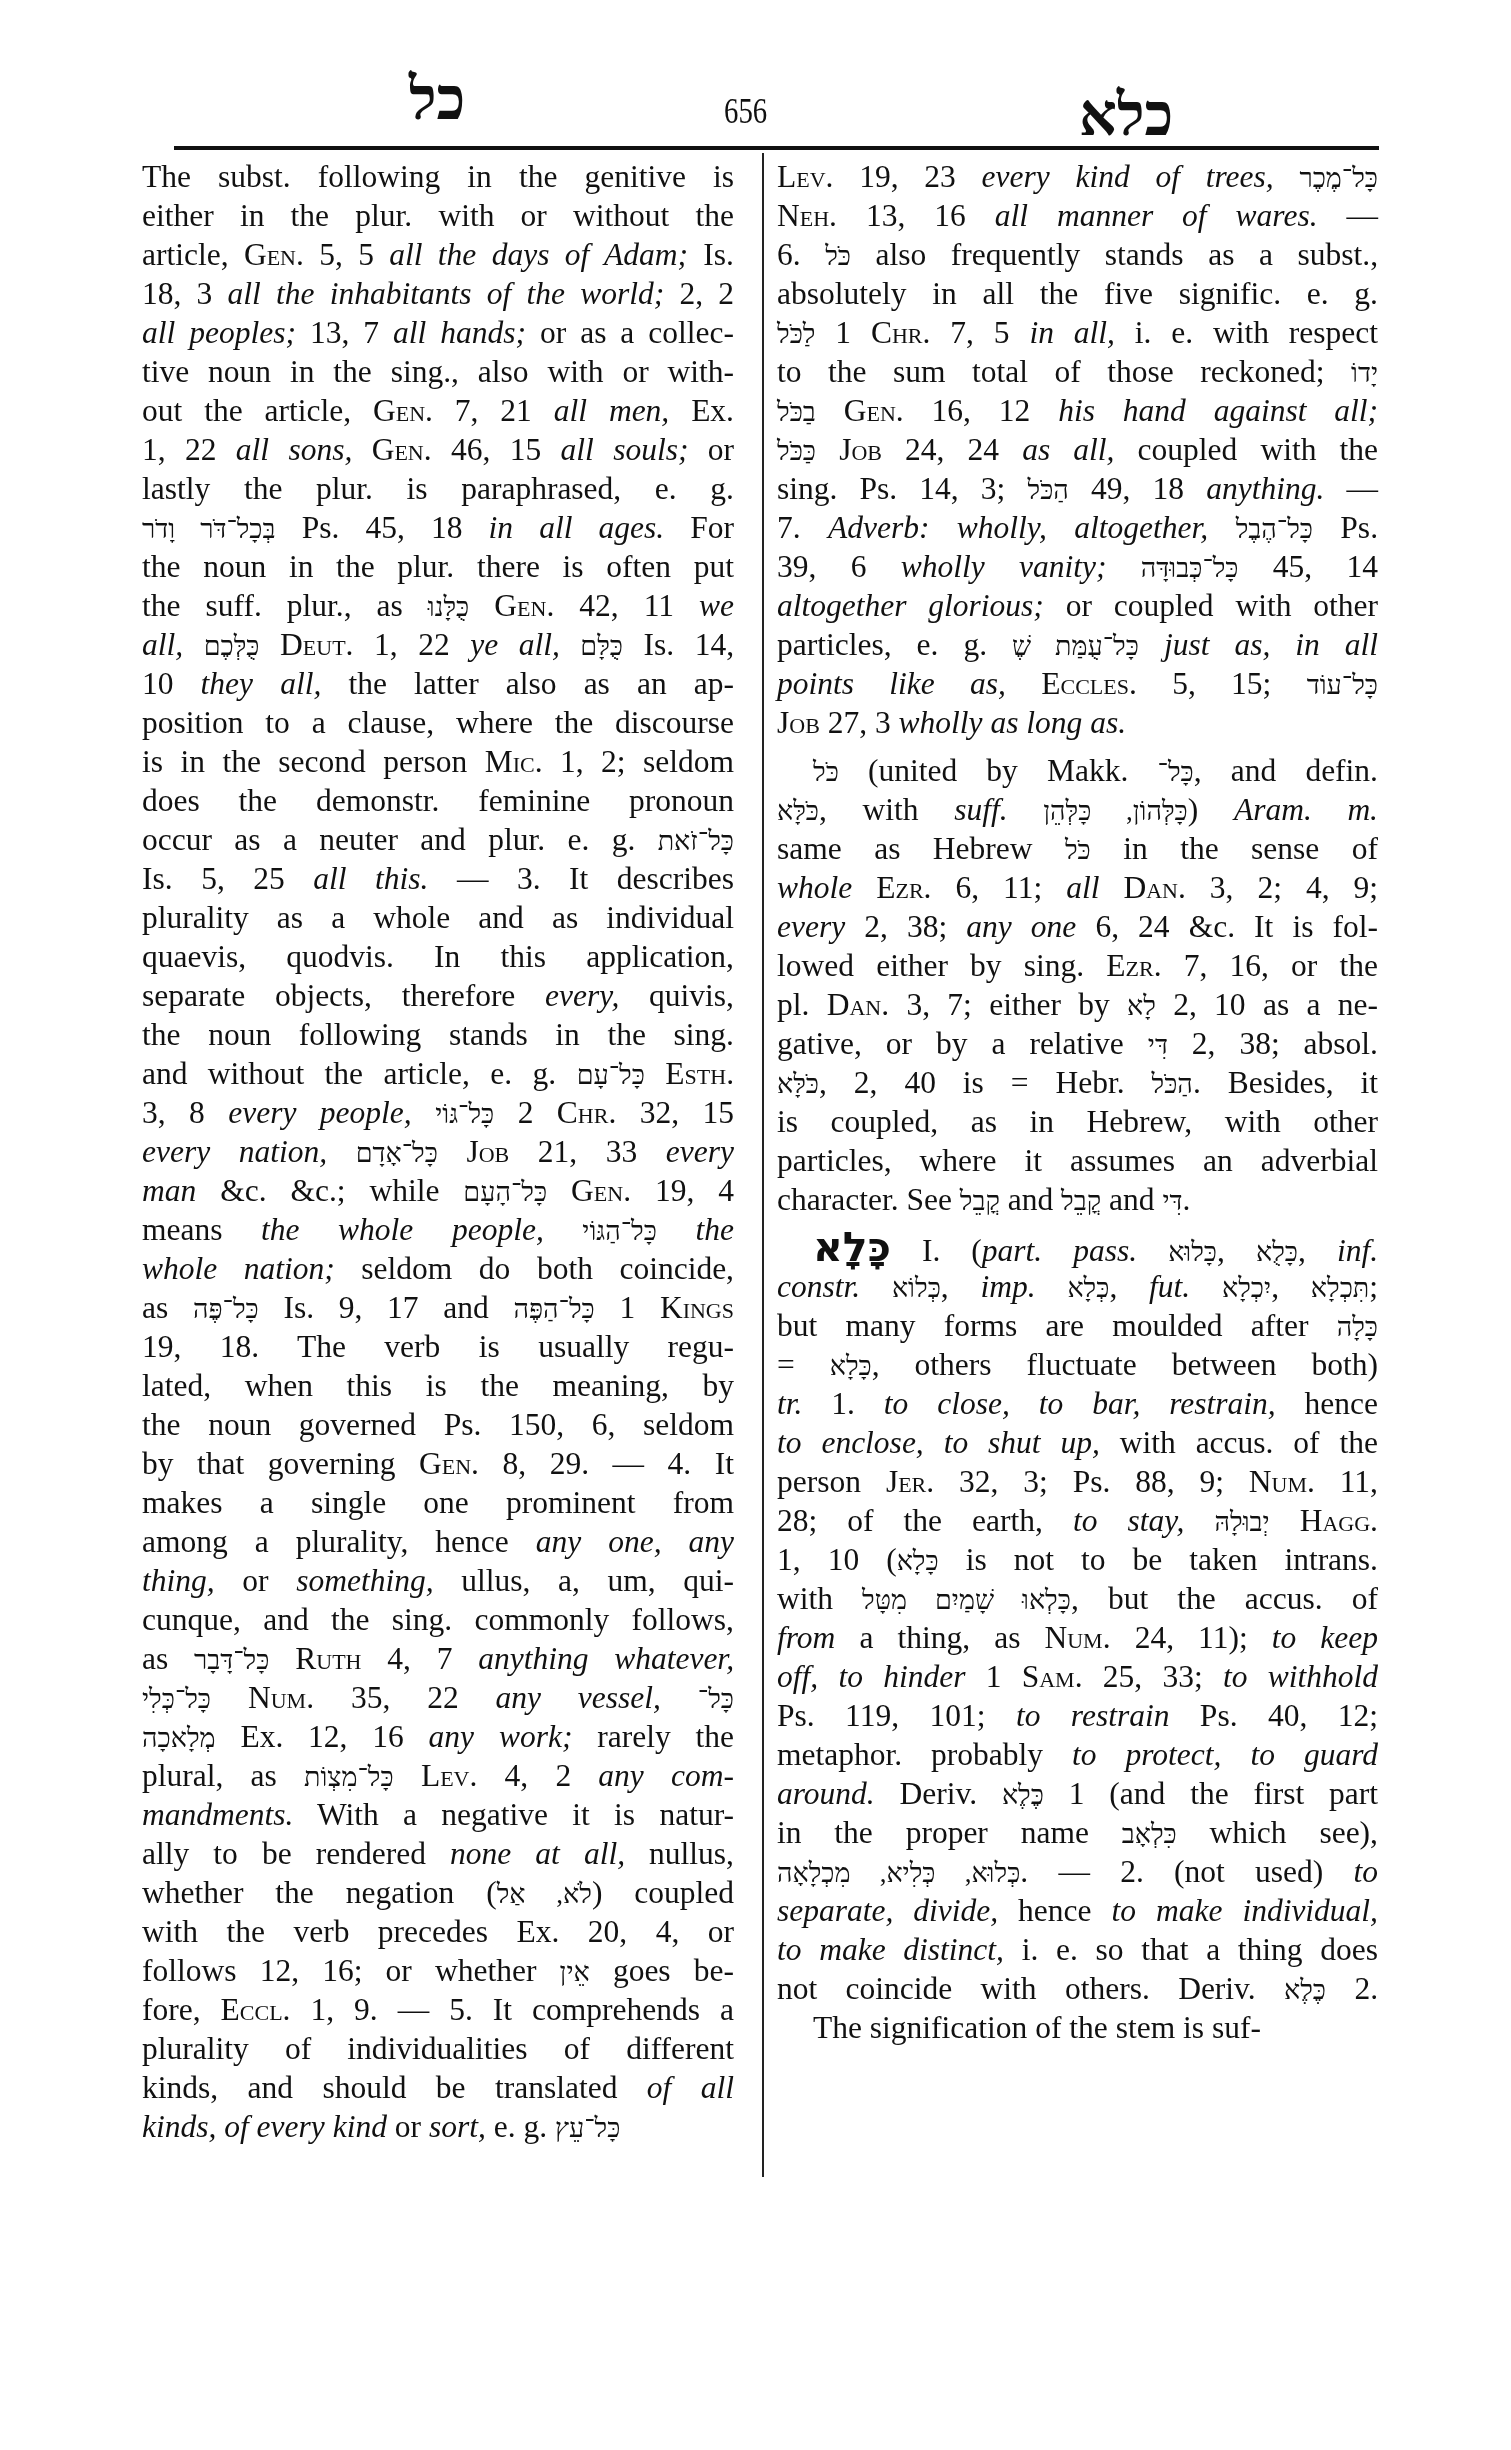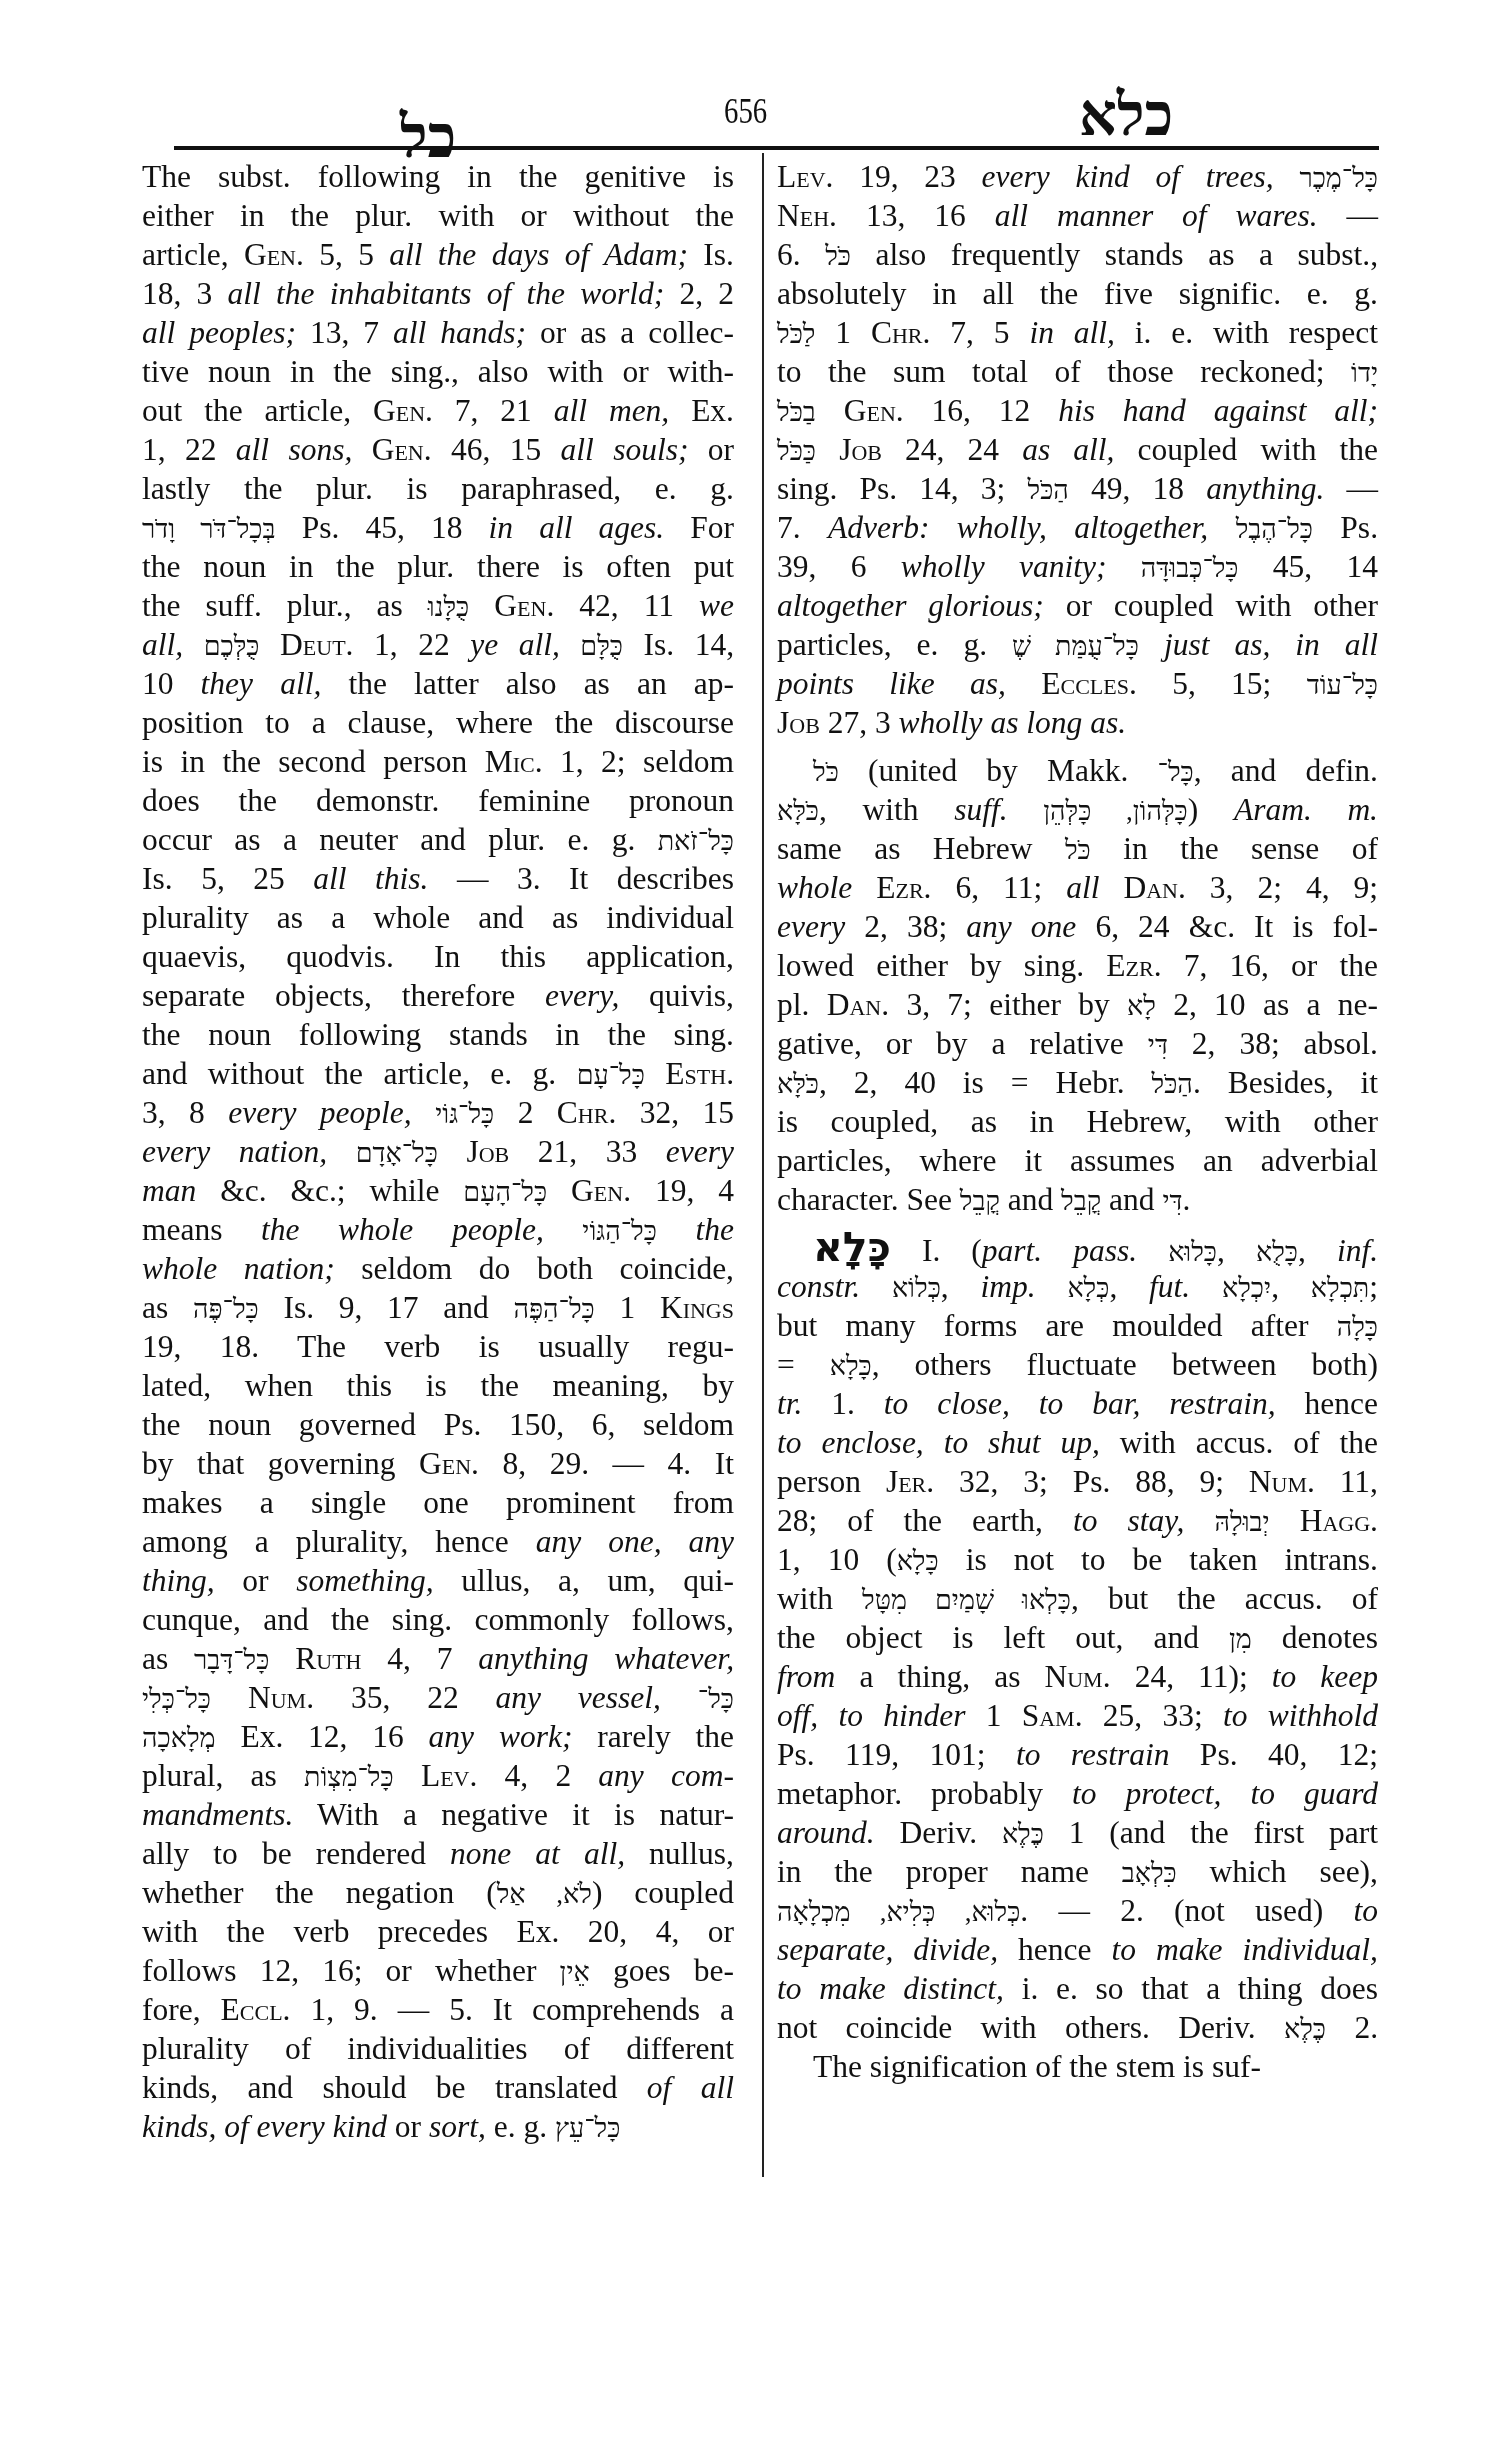--- a/index.html
+++ b/index.html
@@ -1,20 +1,20 @@
 <!DOCTYPE html>
 <html style="font-size:14.4px"><head>
 <meta charset="utf-8">
 <style>
   html, body { margin: 0; padding: 0; background: #ffffff; }
   body { width: 1512px; height: 2450px; position: relative; overflow: hidden;
          font-family: "DejaVu Serif", "Liberation Serif", serif; color: #111; }
   .page-header { position: absolute; top: 0; left: 0; width: 1512px; height: 153px; }
   .hdr { position: absolute; font-family: "DejaVu Serif", serif; font-weight: bold; color: #111; }
-  .hdr-left { left: 400px; top: 63px; font-size: 59px; line-height: 72px; direction: rtl; margin-top: 38px; }
+  .hdr-left { left: 409px; top: 63px; font-size: 59px; line-height: 72px; direction: rtl; }
   .hdr-num  { left: 724px; top: 88px; font-size: 36px; line-height: 47px; font-family: "Liberation Serif", serif; font-weight: normal; transform: scaleX(0.8); transform-origin: left top; }
   .hdr-right{ left: 1079px; top: 79px; font-size: 59px; line-height: 72px; direction: rtl; }
   .rule { position: absolute; left: 174px; top: 146px; width: 1205px; height: 3.6px; background: #111; }
   .divider { position: absolute; left: 762px; top: 153px; width: 1.8px; height: 2024px; background: #222; }
   .col { position: absolute; top: 157px; font-family: "Liberation Serif", serif; font-size: 31.5px; line-height: 39px; text-align: justify; }
   .col-left { left: 142px; width: 592px; }
   .col-right { left: 777px; width: 601px; }
   .line { display: block; white-space: nowrap; text-align-last: justify; height: 39px; overflow: visible; }
   .line.last { text-align-last: left; }
   .line.indent { padding-left: 36px; }
@@ -122,21 +122,20 @@
     <span class="line indent"><span class="he-big">כָּלָא</span><span> I. (</span><span class="i">part. pass.</span><span> </span><span class="he">כָּלוּא</span><span>, </span><span class="he">כָּלֻא</span><span>, </span><span class="i">inf.</span></span>
     <span class="line"><span class="i">constr.</span><span> </span><span class="he">כְּלוֹא</span><span>, </span><span class="i">imp.</span><span> </span><span class="he">כְּלָא</span><span>, </span><span class="i">fut.</span><span> </span><span class="he">יִכְלָא</span><span>, </span><span class="he">תִּכְלָא</span><span>;</span></span>
     <span class="line"><span>but many forms are moulded after </span><span class="he">כָּלָה</span></span>
     <span class="line"><span>= </span><span class="he">כָּלָא</span><span>, others fluctuate between both)</span></span>
     <span class="line"><span class="i">tr.</span><span> 1. </span><span class="i">to close, to bar, restrain,</span><span> hence</span></span>
     <span class="line"><span class="i">to enclose, to shut up,</span><span> with accus. of the</span></span>
     <span class="line"><span>person </span><span class="sc">Jer.</span><span> 32, 3; Ps. 88, 9; </span><span class="sc">Num.</span><span> 11,</span></span>
     <span class="line"><span>28; of the earth, </span><span class="i">to stay,</span><span> </span><span class="he">יְבוּלָהּ</span><span> </span><span class="sc">Hagg.</span></span>
     <span class="line"><span>1, 10 (</span><span class="he">כָּלָא</span><span> is not to be taken intrans.</span></span>
     <span class="line"><span>with </span><span class="he">כָּלְאוּ שָׁמַיִם מִטָּל</span><span>, but the accus. of</span></span>
-    <span class="line"><span>the object is left out, and </span><span class="he">מִן</span><span> denotes</span></span>
     <span class="line"><span class="i">from</span><span> a thing, as </span><span class="sc">Num.</span><span> 24, 11); </span><span class="i">to keep</span></span>
     <span class="line"><span class="i">off, to hinder</span><span> 1 </span><span class="sc">Sam.</span><span> 25, 33; </span><span class="i">to withhold</span></span>
     <span class="line"><span>Ps. 119, 101; </span><span class="i">to restrain</span><span> Ps. 40, 12;</span></span>
     <span class="line"><span>metaphor. probably </span><span class="i">to protect, to guard</span></span>
     <span class="line"><span class="i">around.</span><span> Deriv. </span><span class="he">כֶּלֶא</span><span> 1 (and the first part</span></span>
     <span class="line"><span>in the proper name </span><span class="he">כִּלְאָב</span><span> which see),</span></span>
     <span class="line"><span class="he">כְּלוּא, כְּלִיא, מִכְלָאָה</span><span>. — 2. (not used) </span><span class="i">to</span></span>
     <span class="line"><span class="i">separate, divide,</span><span> hence </span><span class="i">to make individual,</span></span>
     <span class="line"><span class="i">to make distinct,</span><span> i. e. so that a thing does</span></span>
     <span class="line"><span>not coincide with others. Deriv. </span><span class="he">כֶּלֶא</span><span> 2.</span></span>

